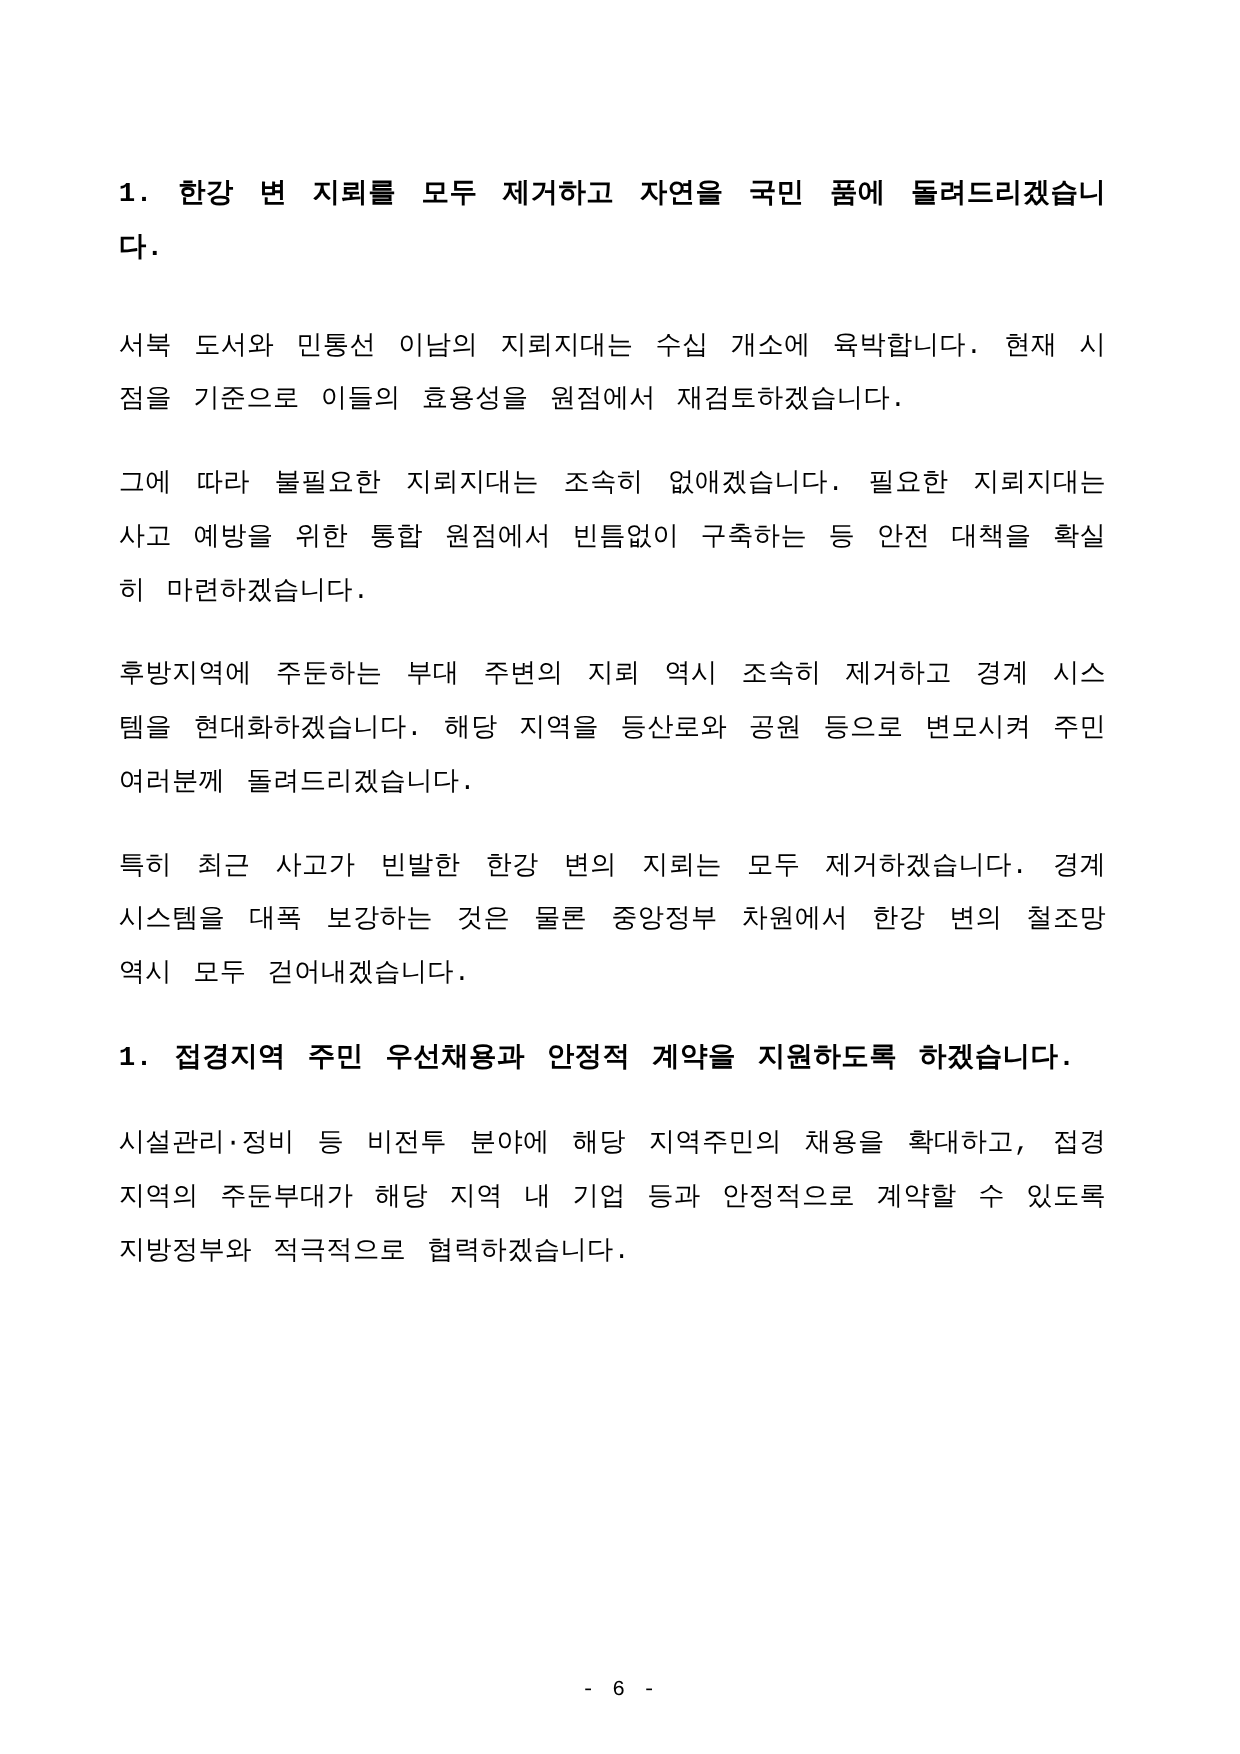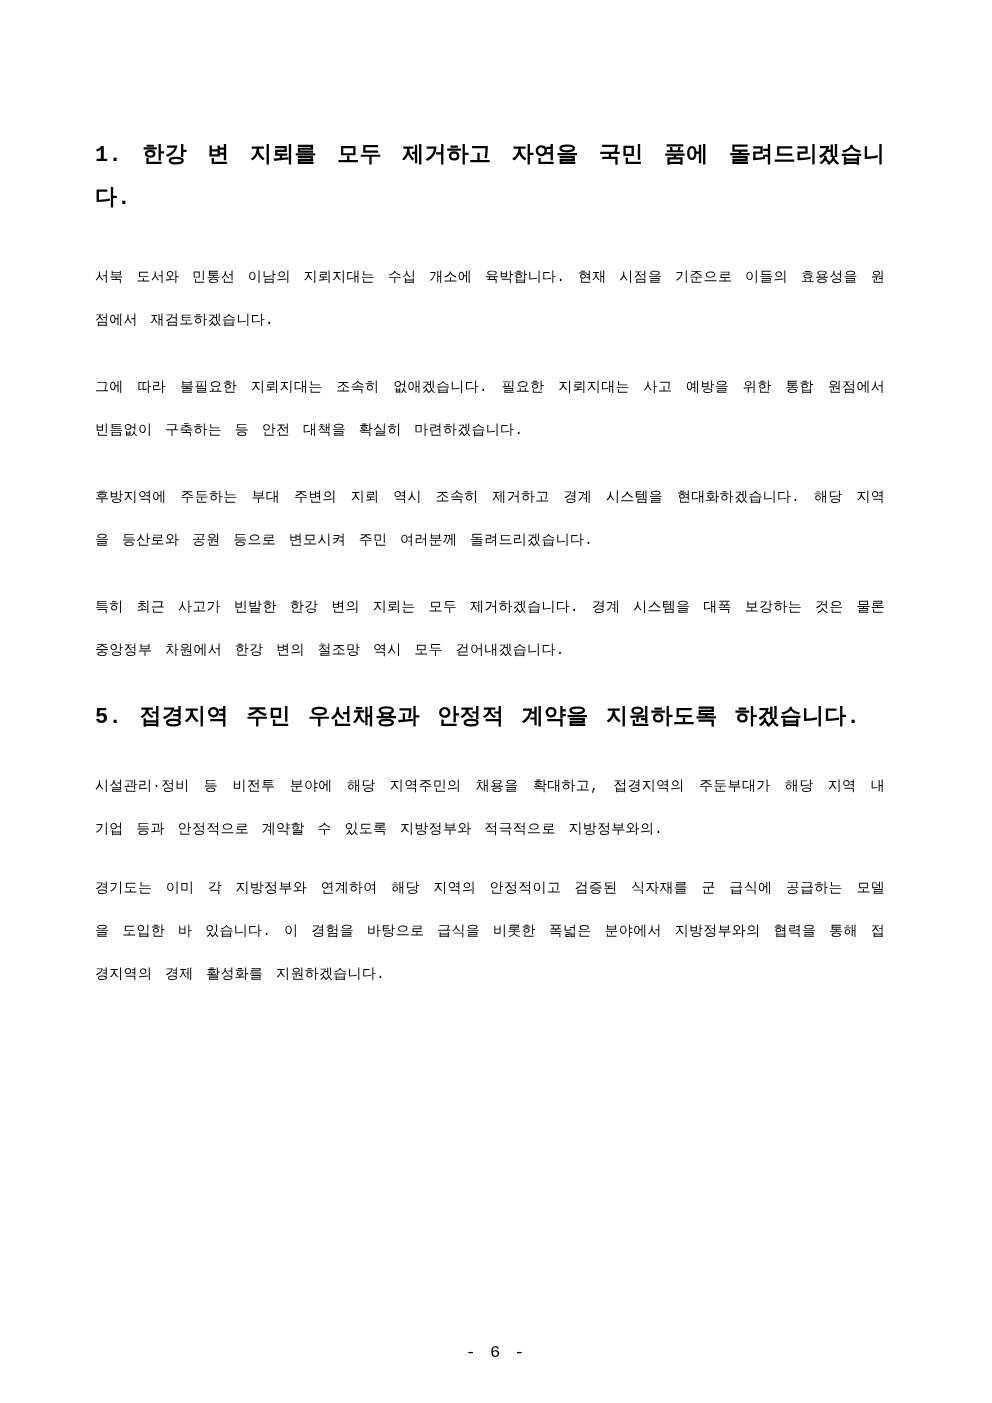--- a/index.html
+++ b/index.html
@@ -23,21 +23,21 @@
   .heading {
     font-size: 22px;
     font-weight: bold;
     line-height: 43px;
     margin: 0 0 36px 0;
     letter-spacing: 0.3px;
     word-spacing: 4px;
     text-align: justify;
   }
   .body-paragraph {
-    font-size: 14px;
+    font-size: 21px;
     font-weight: normal;
     line-height: 43px;
     margin: 0 0 24px 0;
     letter-spacing: 0.3px;
     word-spacing: 4px;
     text-align: justify;
     text-justify: inter-word;
   }
   .section-2 .heading {
     margin-top: 20px;
@@ -70,22 +70,21 @@
 
     <p class="body-paragraph">그에 따라 불필요한 지뢰지대는 조속히 없애겠습니다. 필요한 지뢰지대는 사고 예방을 위한 통합 원점에서 빈틈없이 구축하는 등 안전 대책을 확실히 마련하겠습니다.</p>
 
     <p class="body-paragraph">후방지역에 주둔하는 부대 주변의 지뢰 역시 조속히 제거하고 경계 시스템을 현대화하겠습니다. 해당 지역을 등산로와 공원 등으로 변모시켜 주민 여러분께 돌려드리겠습니다.</p>
 
     <p class="body-paragraph">특히 최근 사고가 빈발한 한강 변의 지뢰는 모두 제거하겠습니다. 경계 시스템을 대폭 보강하는 것은 물론 중앙정부 차원에서 한강 변의 철조망 역시 모두 걷어내겠습니다.</p>
 
   </section>
 
   <section class="section-2">
-    <h2 class="heading">5. 접경지역 주민 우선채용과 안정적 계약을 지원하도록 하겠습니다.</h2>
+    <h2 class="heading">1. 접경지역 주민 우선채용과 안정적 계약을 지원하도록 하겠습니다.</h2>
 
-    <p class="body-paragraph">시설관리·정비 등 비전투 분야에 해당 지역주민의 채용을 확대하고, 접경지역의 주둔부대가 해당 지역 내 기업 등과 안정적으로 계약할 수 있도록 지방정부와 적극적으로 지방정부와의.</p>
+    <p class="body-paragraph">시설관리·정비 등 비전투 분야에 해당 지역주민의 채용을 확대하고, 접경지역의 주둔부대가 해당 지역 내 기업 등과 안정적으로 계약할 수 있도록 지방정부와 적극적으로 협력하겠습니다.</p>
 
-    <p class="body-paragraph">경기도는 이미 각 지방정부와 연계하여 해당 지역의 안정적이고 검증된 식자재를 군 급식에 공급하는 모델을 도입한 바 있습니다. 이 경험을 바탕으로 급식을 비롯한 폭넓은 분야에서 지방정부와의 협력을 통해 접경지역의 경제 활성화를 지원하겠습니다.</p>
   </section>
 
   <div class="page-footer">- 6 -</div>
 
 </div>
 
 </body></html>

